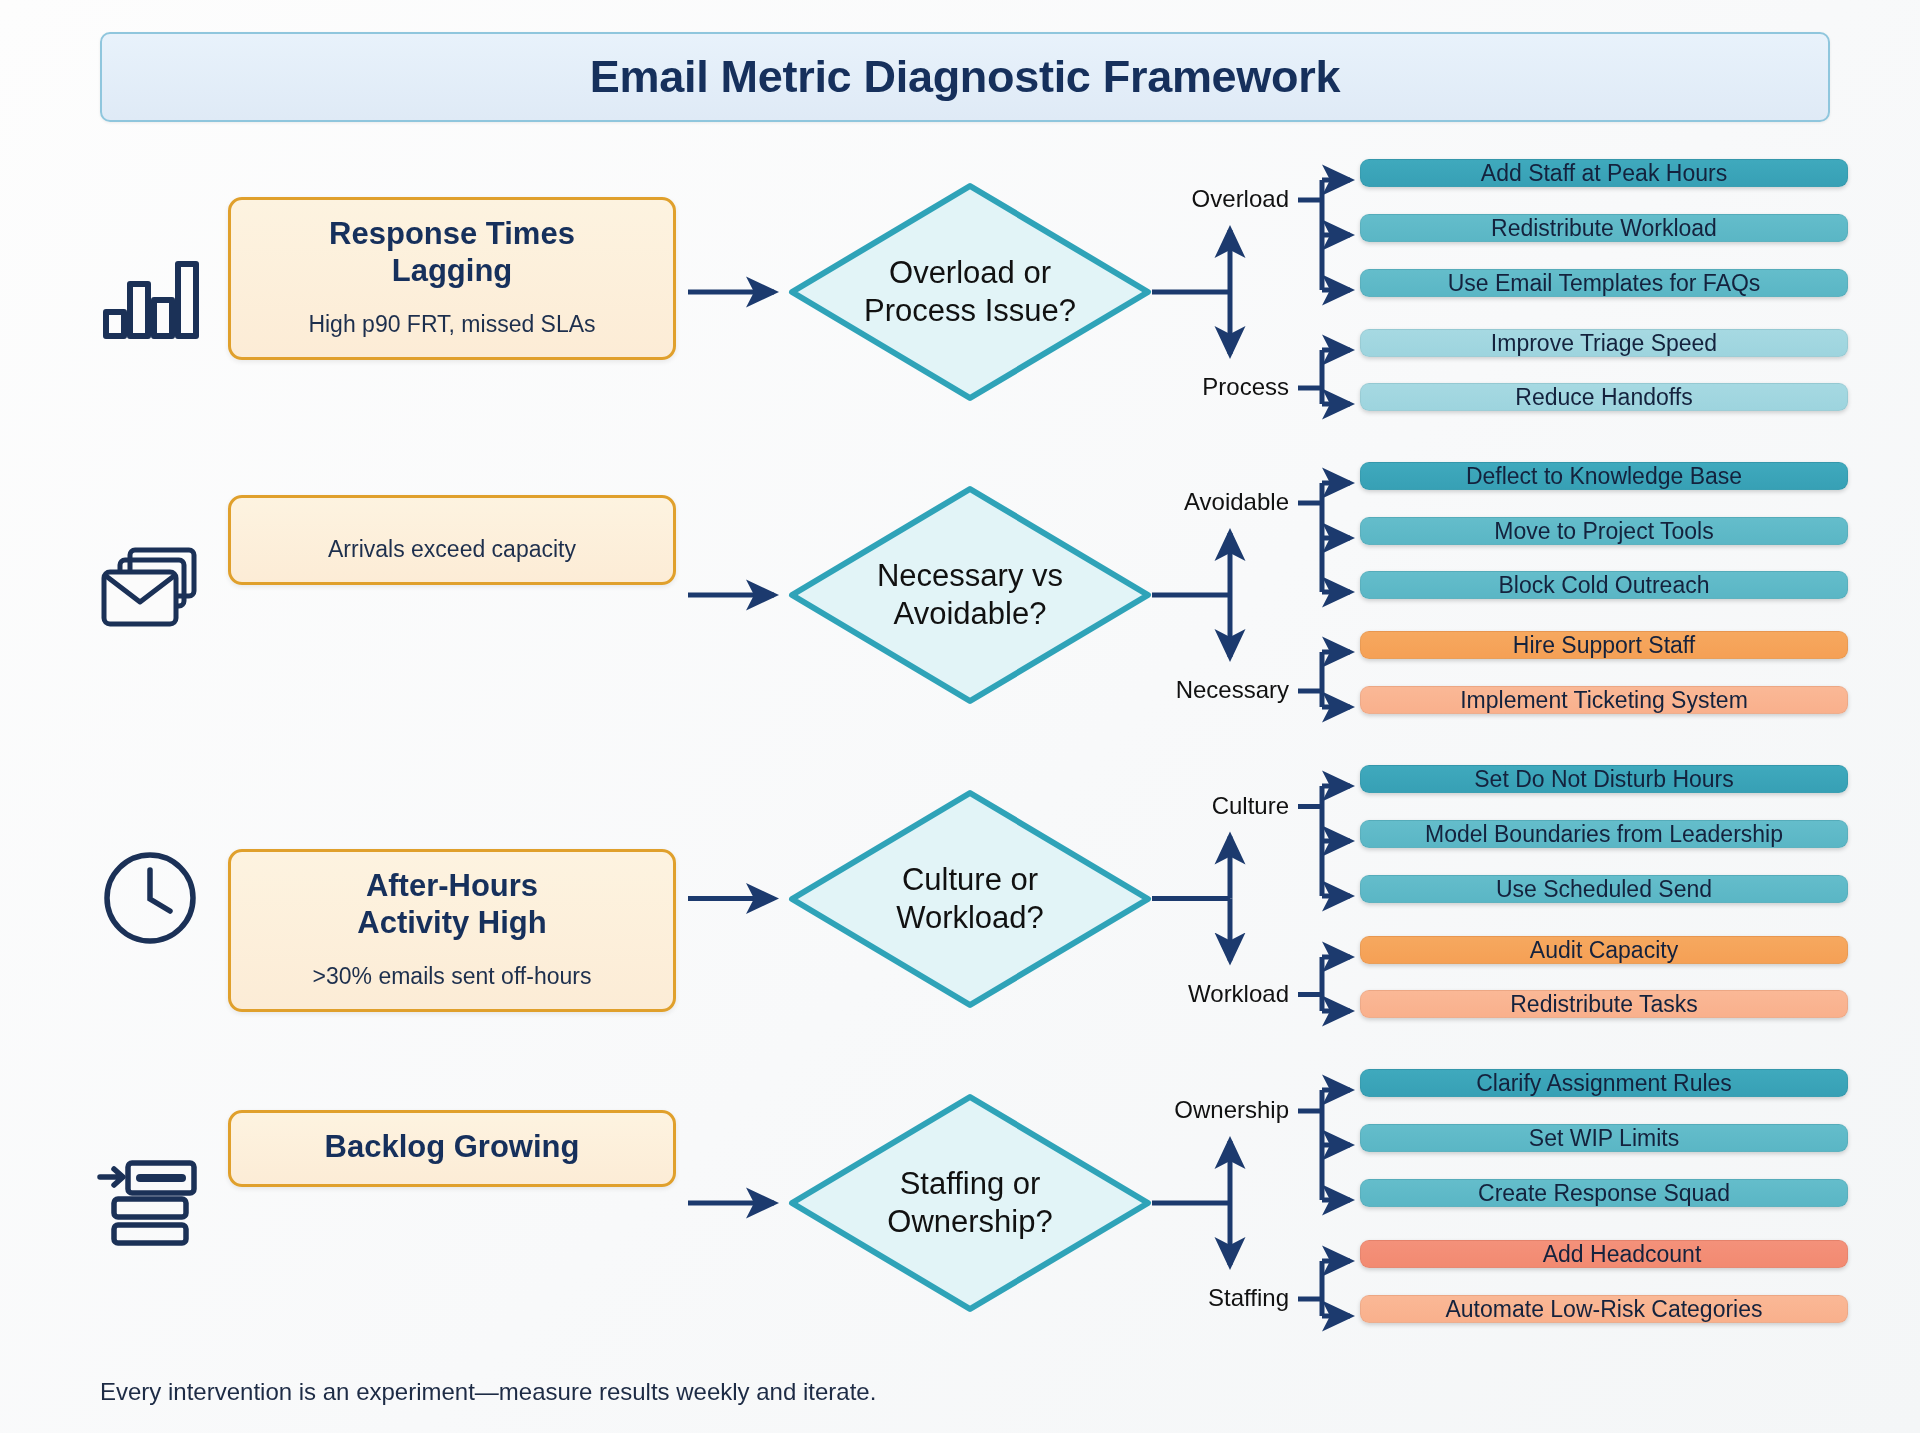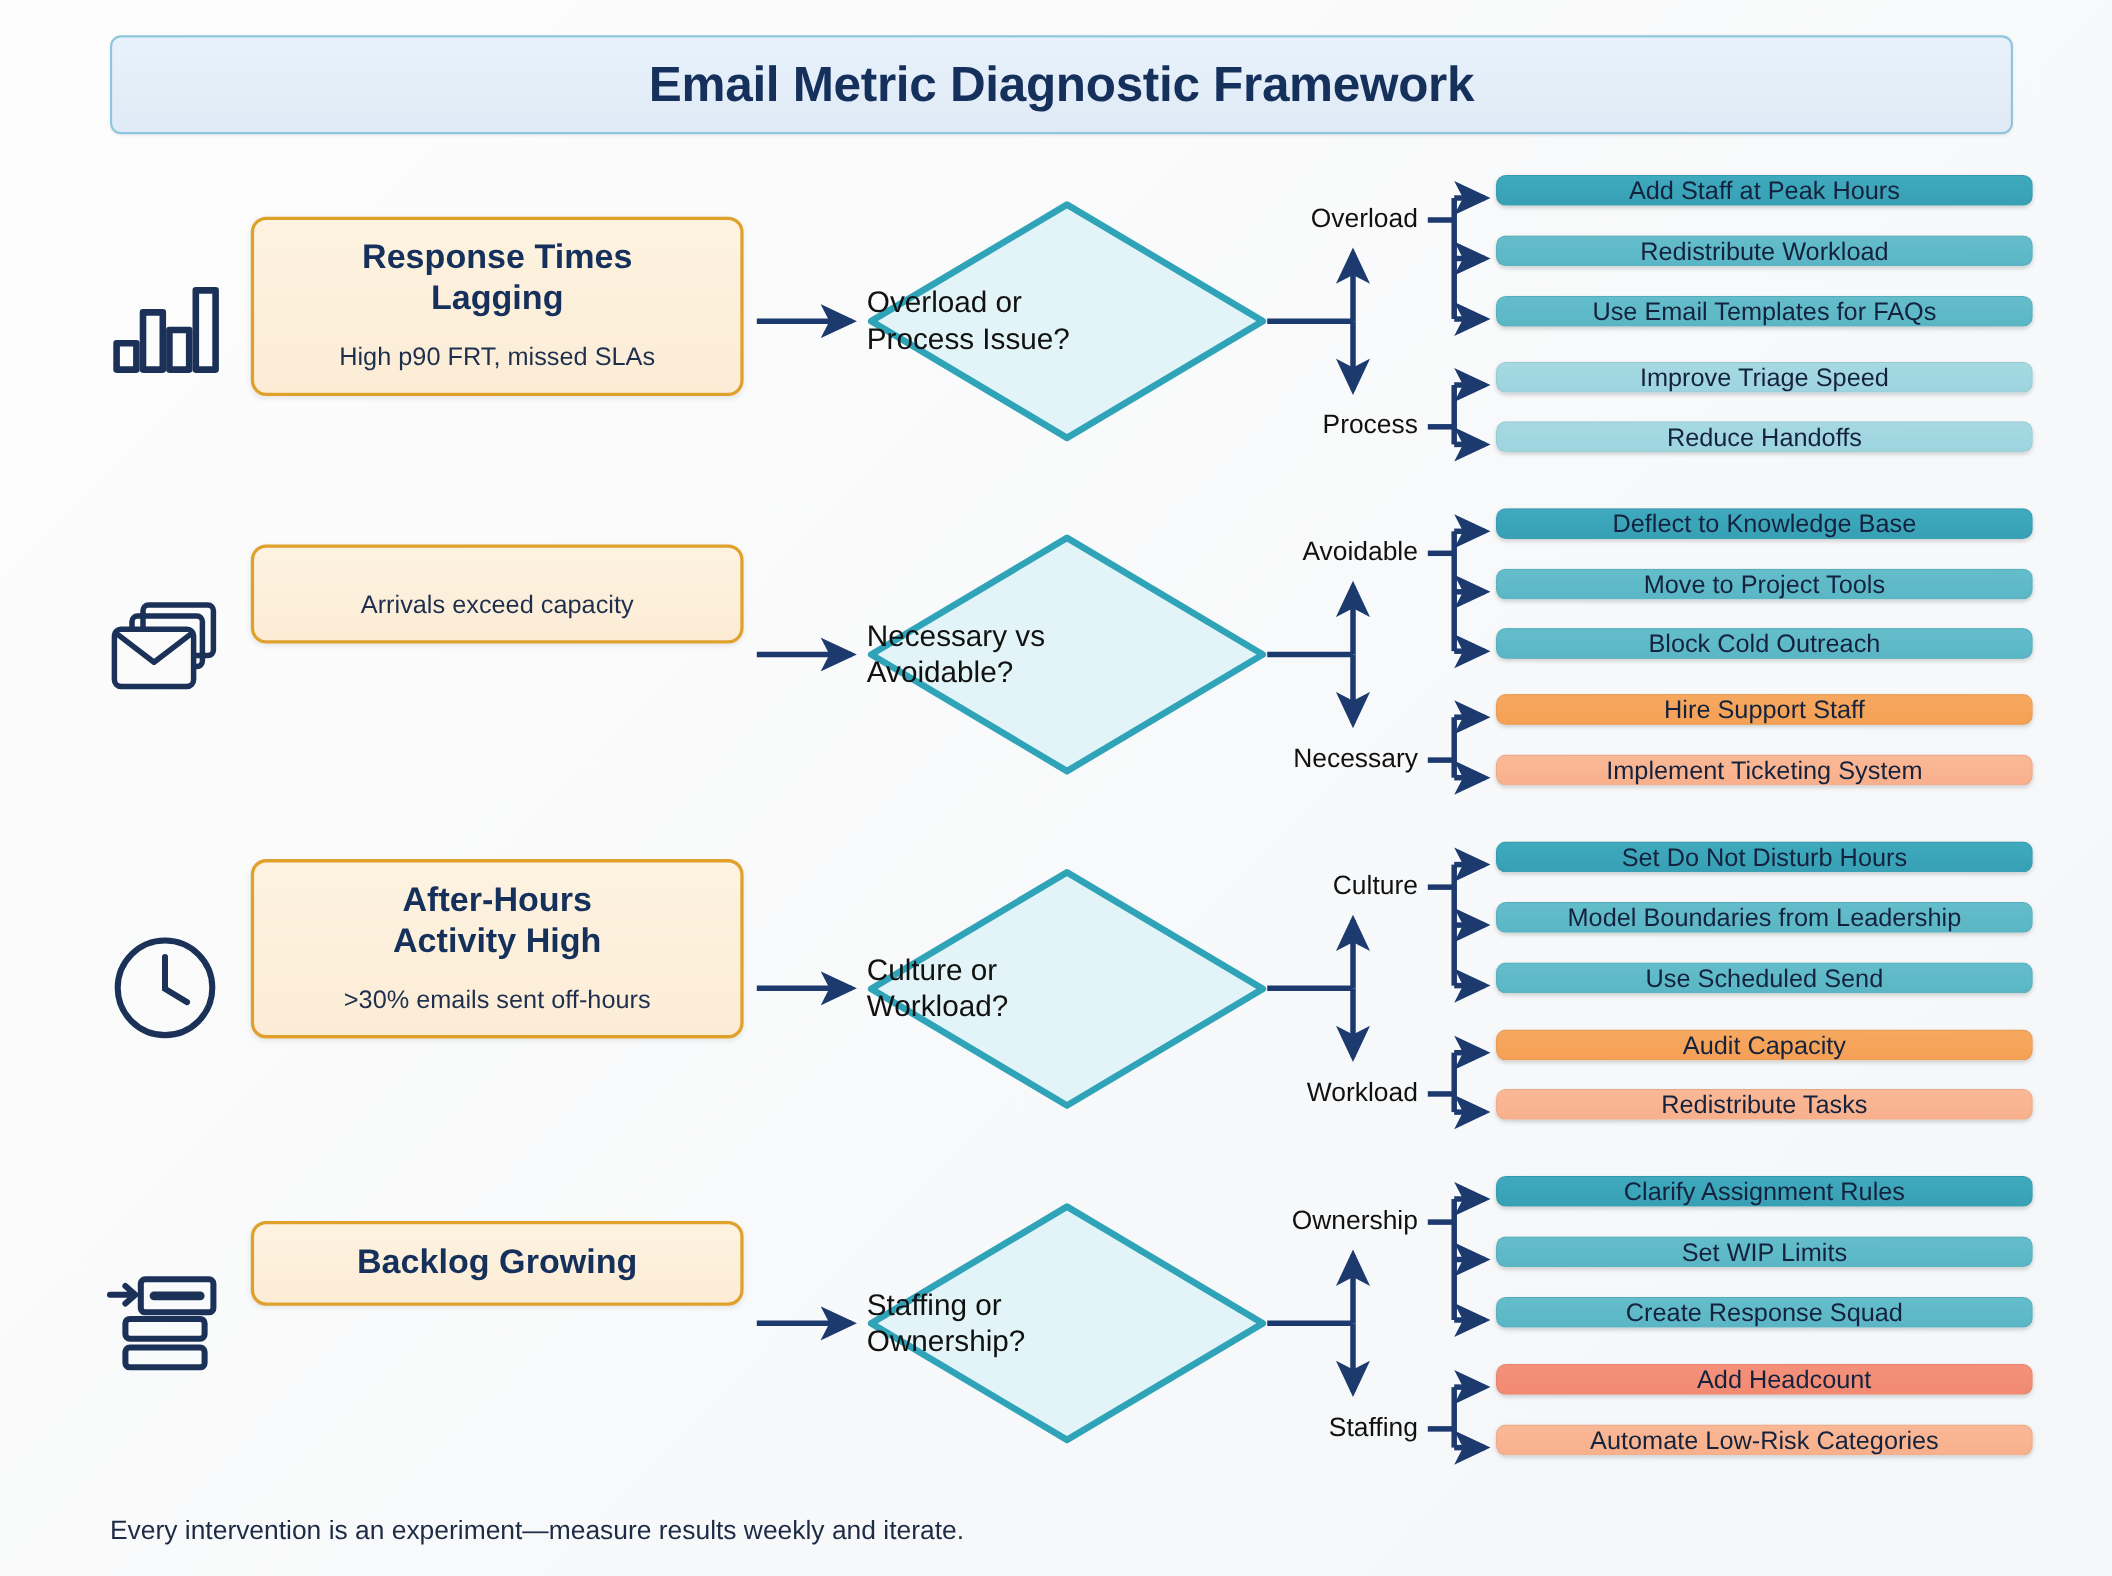--- a/index.html
+++ b/index.html
@@ -72,23 +72,23 @@
     line-height: 1.2;
   }
 
   
   .diamond-wrap { position: absolute; }
   .diamond-label {
     position: absolute;
     inset: 0;
     display: flex;
     flex-direction: column;
-    align-items: flex-start;
+    align-items: center;
     justify-content: center;
-    font-size: 27px;
+    font-size: 31px;
     color: #111;
     line-height: 1.22;
     text-align: center;
     pointer-events: none;
   }
 
   
   .branch-label {
     position: absolute;
     font-size: 24px;
@@ -285,21 +285,21 @@
       </div>
       <div class="row" style="top: 0px;">
         <div class="icon-wrap" style="top: 843px;">
           <svg width="104" height="104" viewBox="0 0 104 104">
       <g fill="none" stroke="#1b3157" stroke-width="5.5" stroke-linecap="round">
         <circle cx="52" cy="52" r="43"></circle>
         <path d="M52,24 L52,53 L72,65"></path>
       </g>
     </svg>
         </div>
-        <div class="problem-card" style="top: 781px;">
+        <div class="problem-card" style="top: 849px;">
           <div class="problem-title">After-Hours<br><div>Activity High</div></div>
           <div class="problem-sub">&gt;30% emails sent off-hours</div>
         </div>
         <div class="diamond-wrap" style="left: 788px; top: 788.5px; width: 364px; height: 220px;"><svg width="364" height="220" viewBox="0 0 364 220">
       <polygon points="182,4 360,110 182,216 4,110" fill="#e2f4f7" stroke="#2fa3b8" stroke-width="6" stroke-linejoin="round"></polygon>
     </svg><div class="diamond-label">
             <div>Culture or</div>
             <div>Workload?</div>
           </div></div>
         <div class="branch-label" style="top: 791.5px; right: 631px; margin-left: 13px;">Culture</div>

